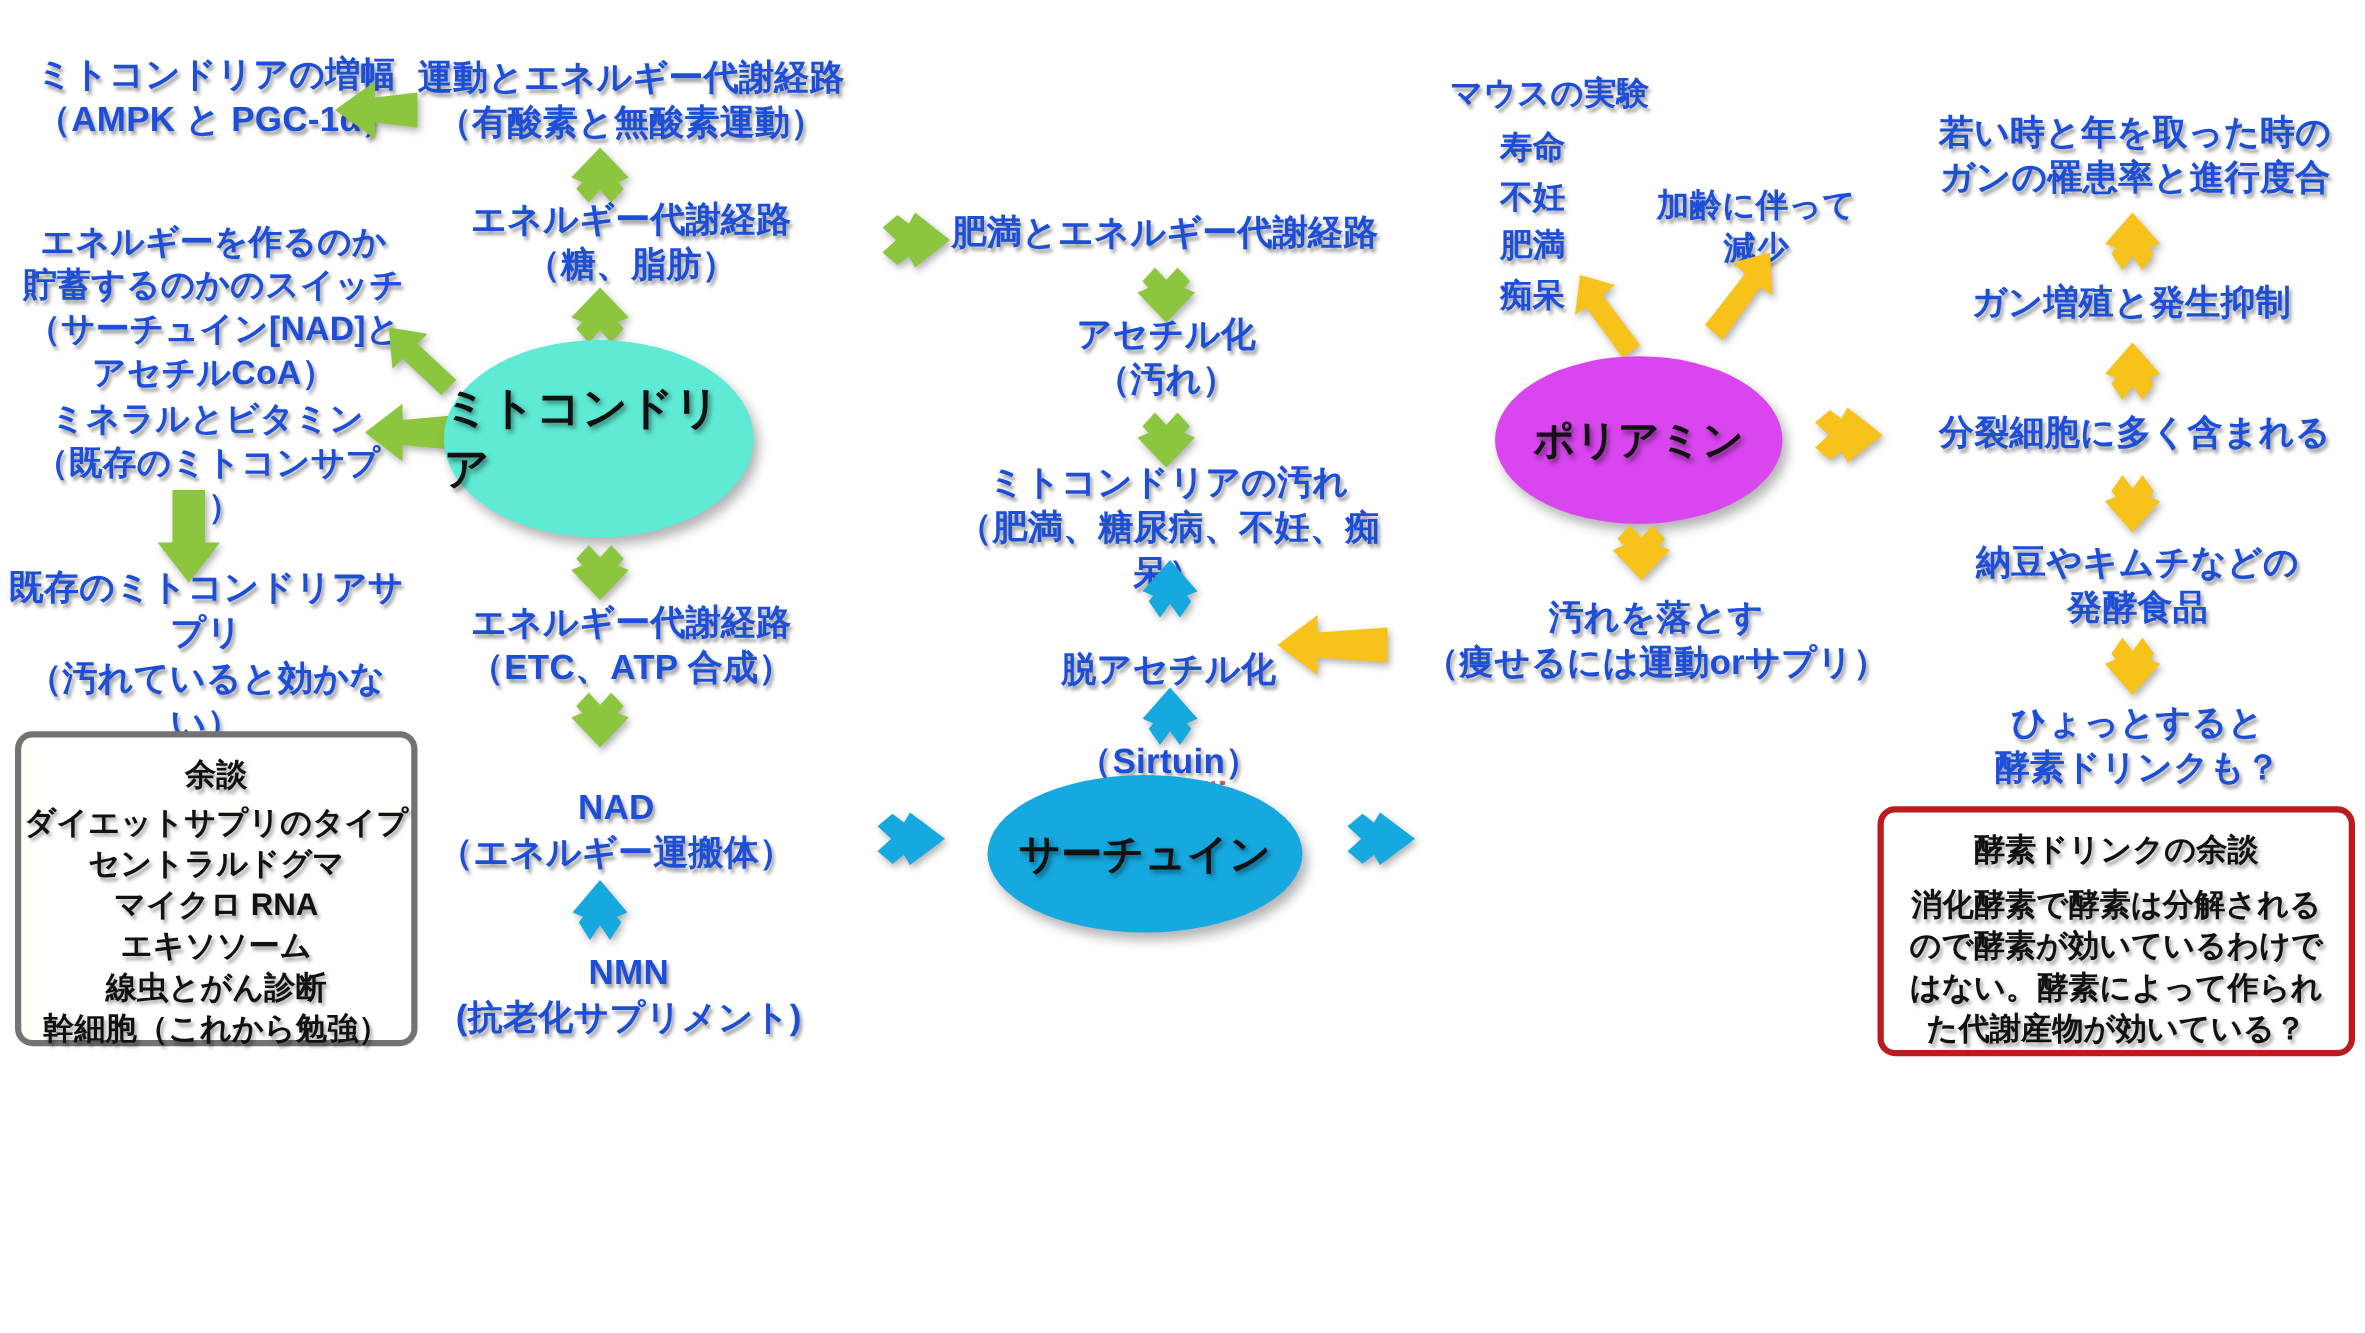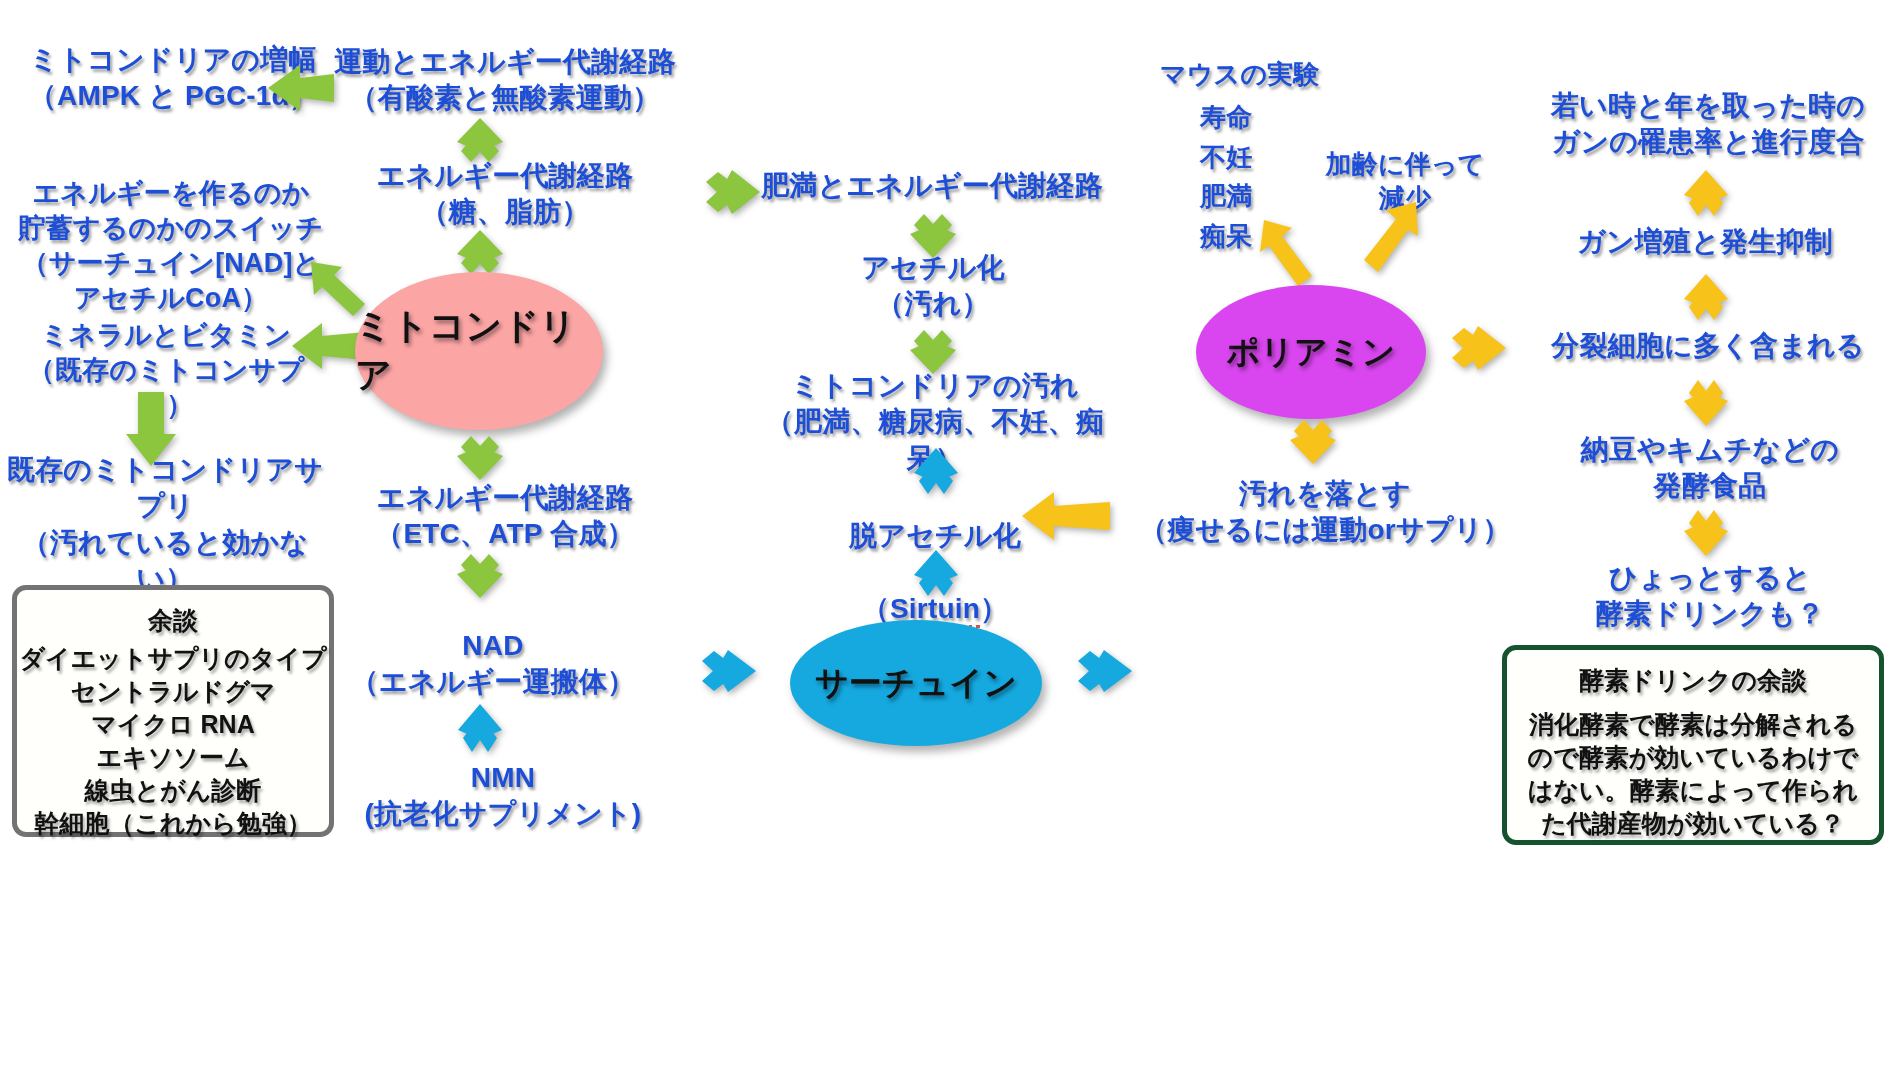--- a/index.html
+++ b/index.html
@@ -29,33 +29,33 @@
   .left{text-align:left;}
 
   
   .ellipse{
     position:absolute;border-radius:50%;
     display:flex;align-items:center;justify-content:center;
     color:#111;font-weight:bold;
     text-shadow:2px 3px 4px rgba(0,0,0,0.45);
     box-shadow:4px 6px 9px rgba(0,0,0,0.30);
   }
-  .ell-green{background:#fca5a5;}
+  .ell-green{background:#5eead4;}
   .ell-blue {background:#15A9E0;color:#111;}
   .ell-orange{background:#d946ef;}
 
   
   .box{
     position:absolute;
     background:#FFFFFC;
     border-radius:14px;
     box-sizing:border-box;
   }
   .box-purple{border:5px solid #737373;}
-  .box-yellow{border:5px solid #14532d;}
+  .box-yellow{border:5px solid #b91c1c;}
   .box-inner{
     position:absolute;left:0;right:0;
     text-align:center;color:#111;font-weight:bold;
     text-shadow:2px 3px 3px rgba(0,0,0,0.35);
     line-height:1.32;white-space:pre-line;
   }
 
   
   .arrow{position:absolute;filter:drop-shadow(2px 3px 3px rgba(0,0,0,0.30));}
   .arrow svg{display:block;overflow:visible;}

